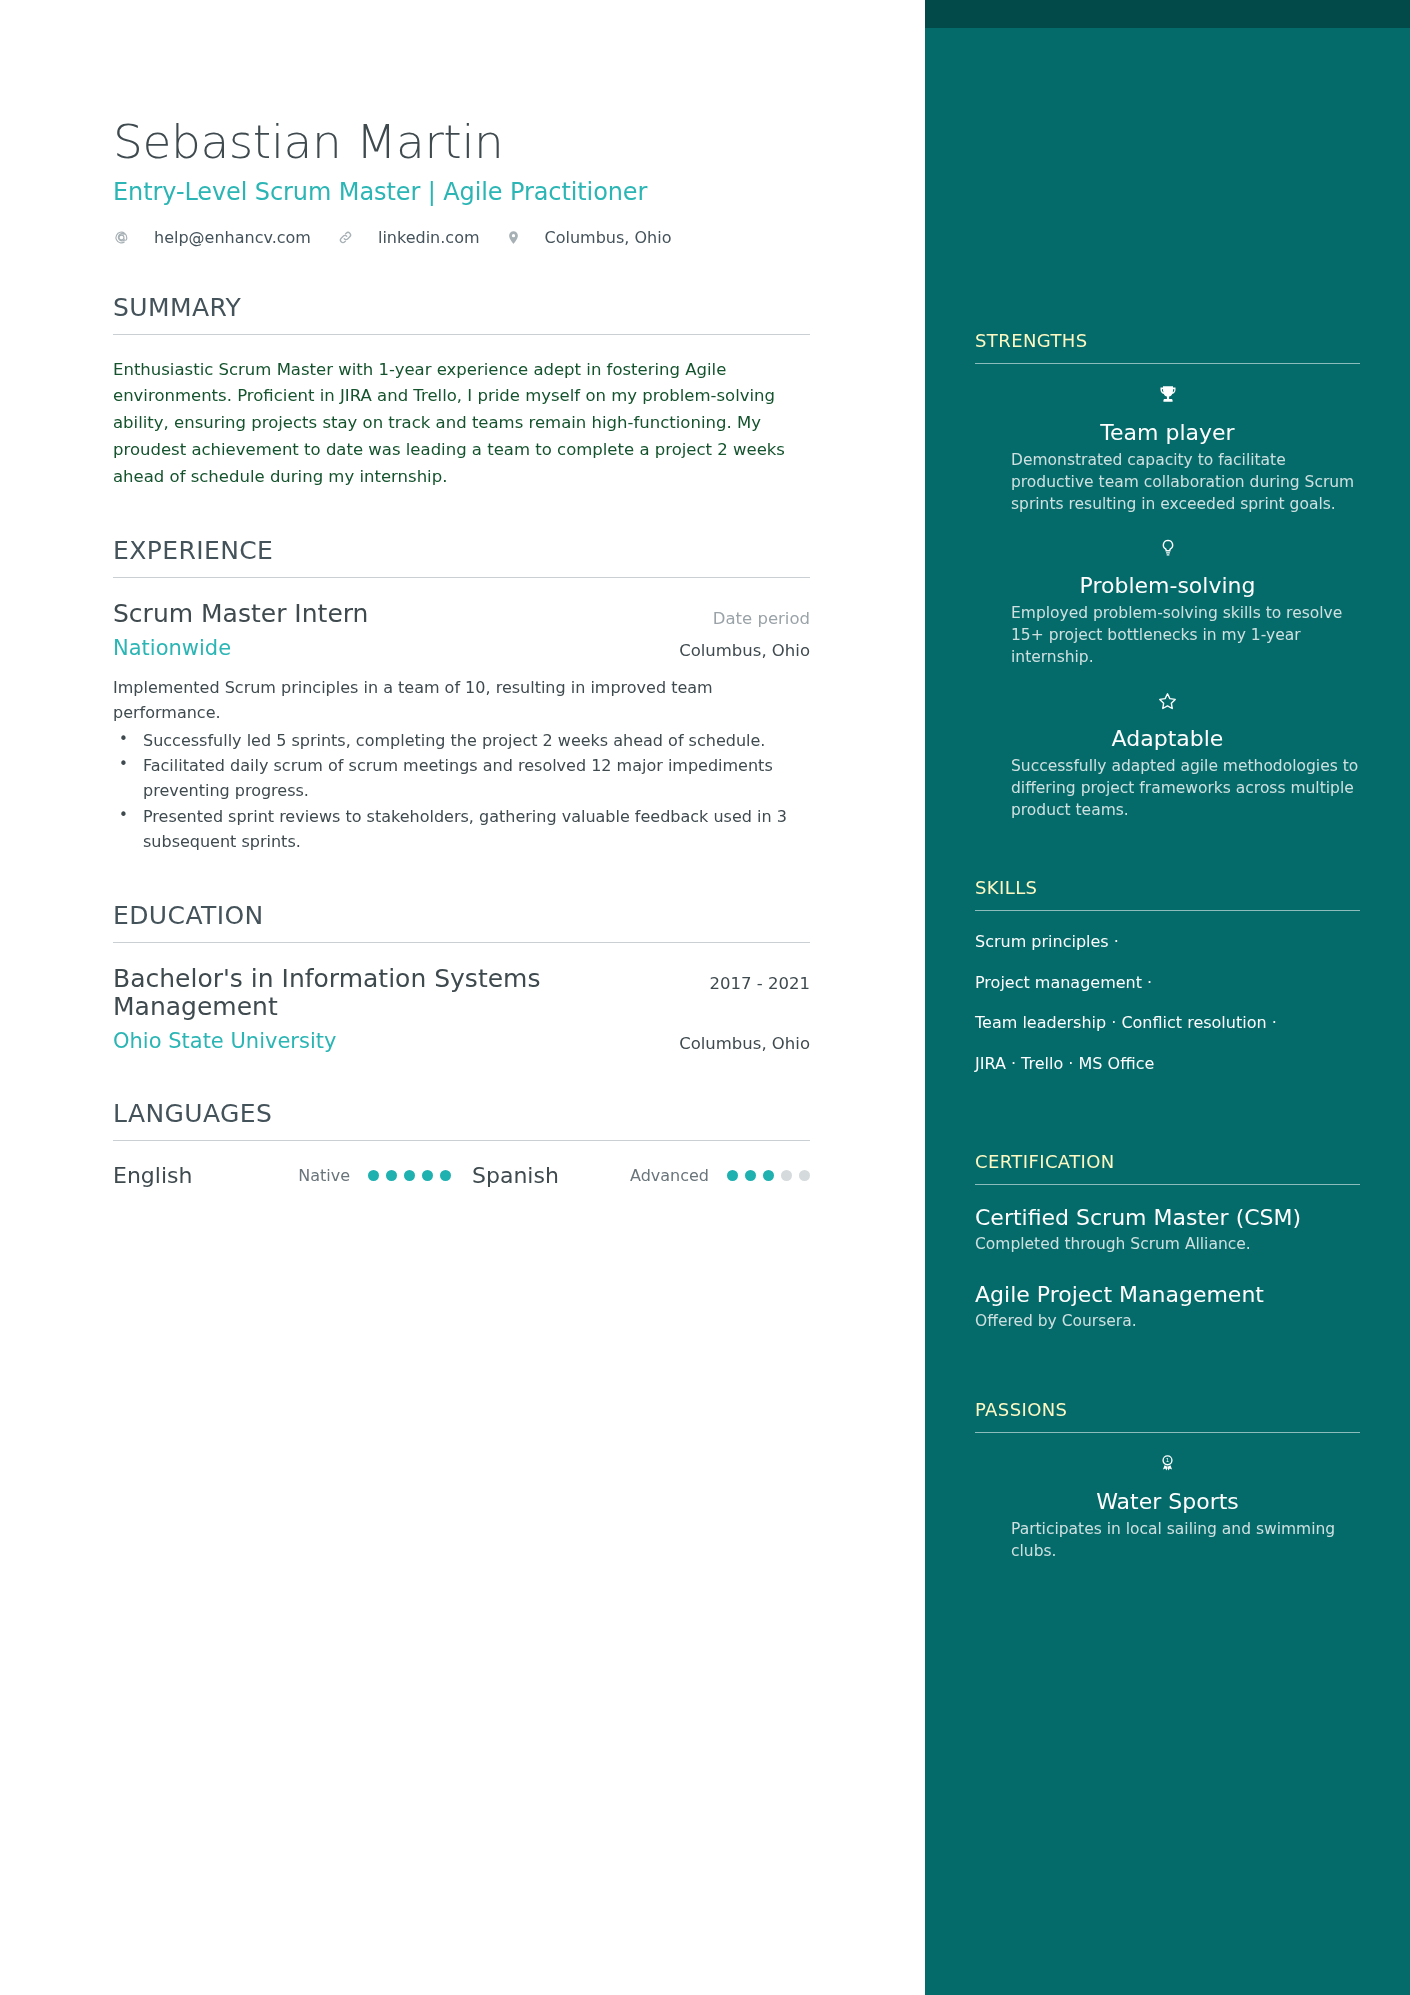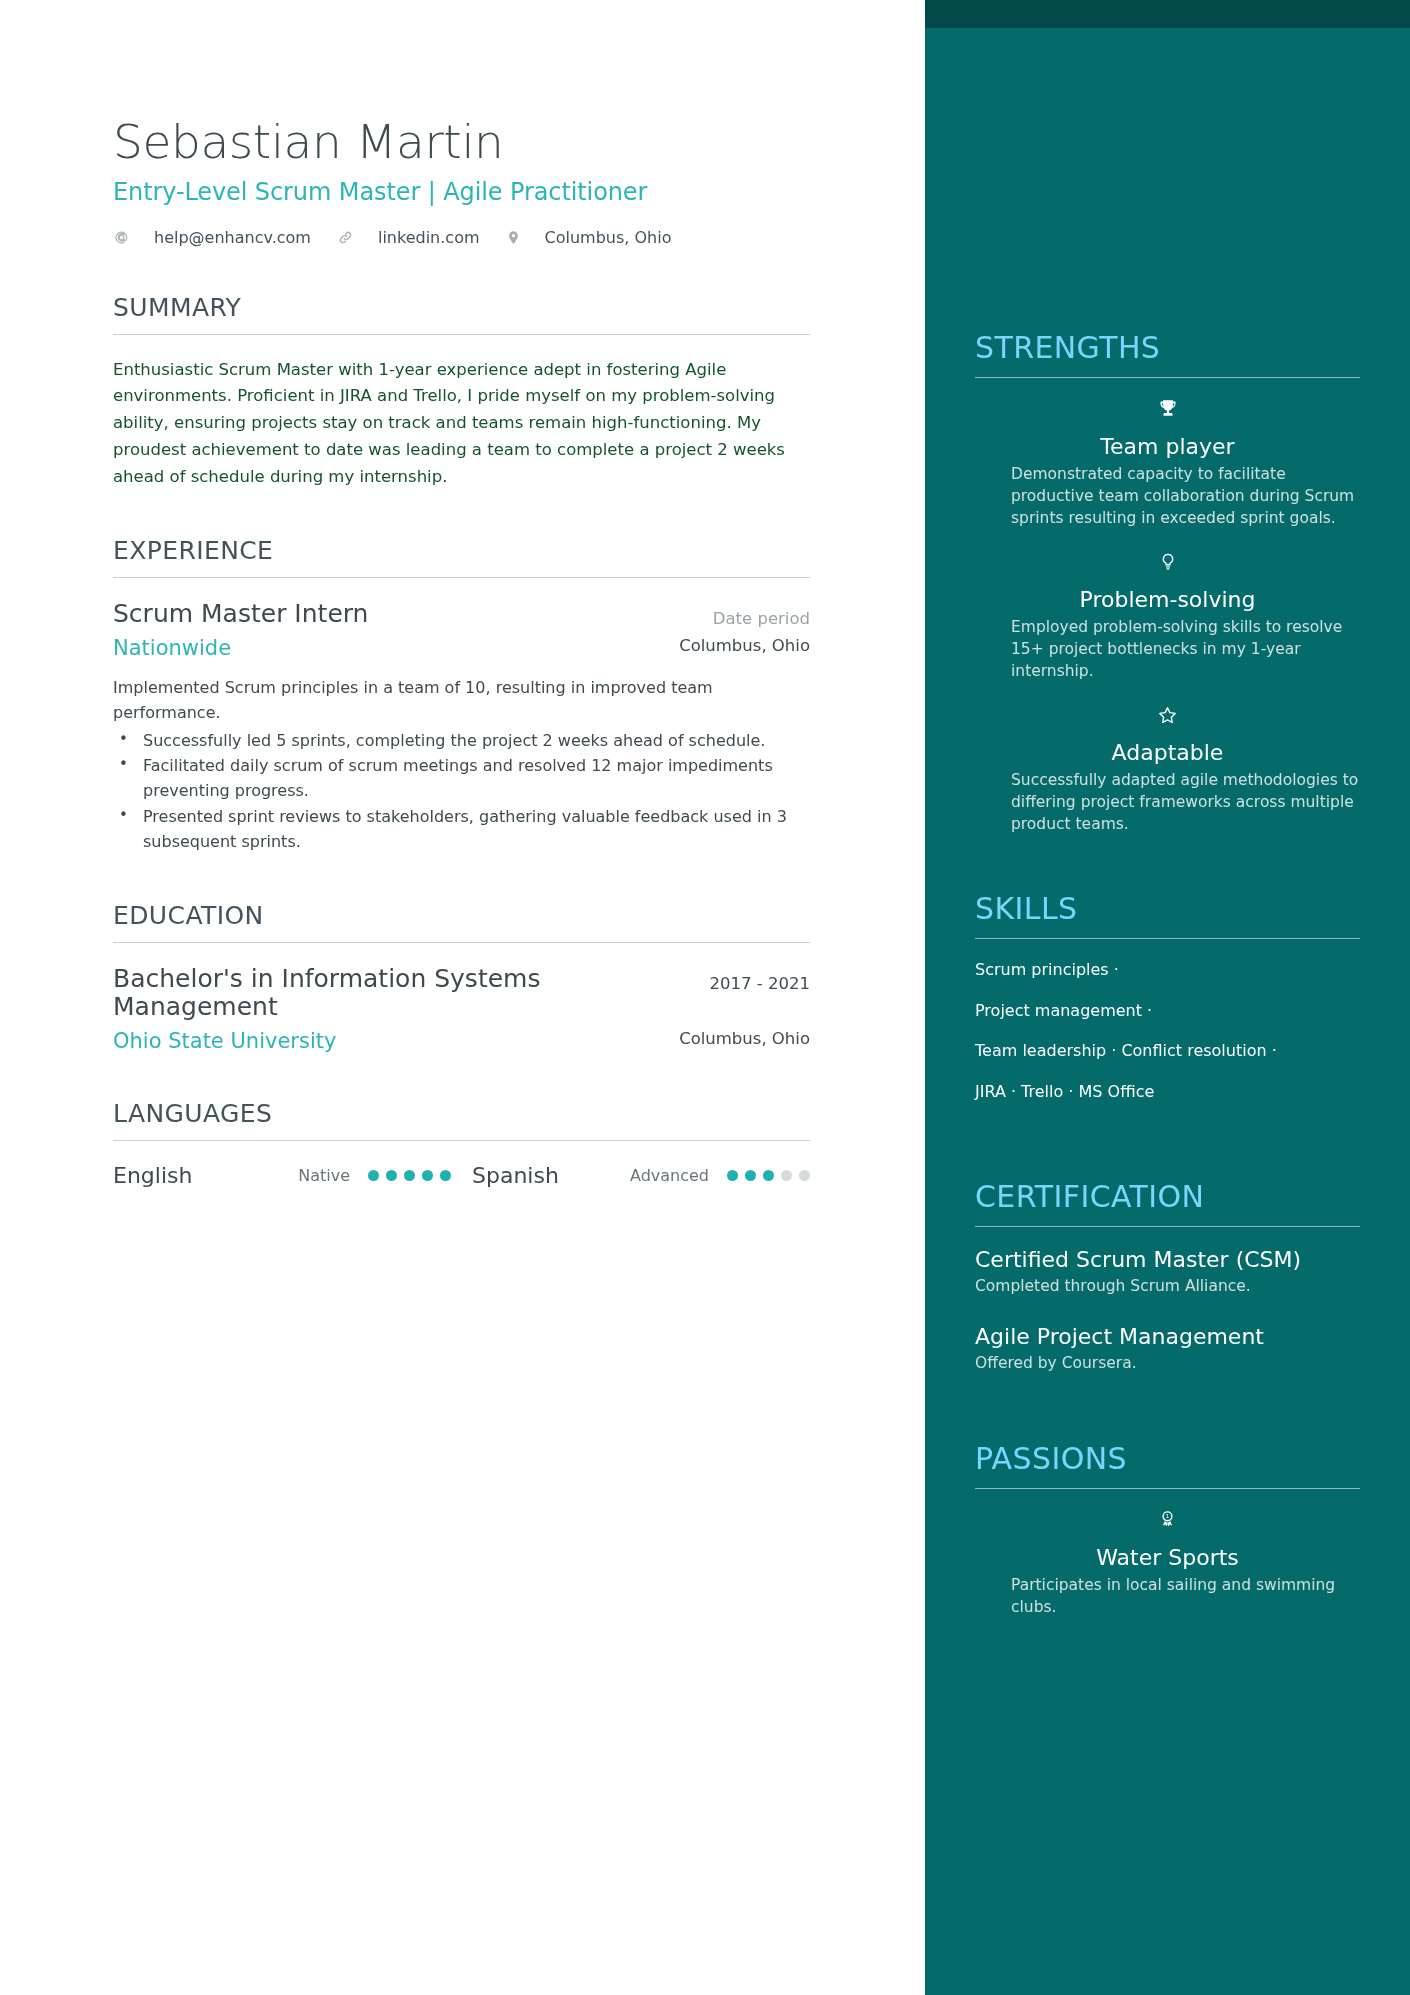--- a/index.html
+++ b/index.html
@@ -126,21 +126,21 @@
   .entry-date {
     font-size: 16.5px;
     color: #9AA3A8;
     white-space: nowrap;
     padding-top: 9px;
   }
   .entry-date.dark { color: #3F4A4F; }
   .entry-sub-row {
     display: flex;
     justify-content: space-between;
-    align-items: flex-start;
+    align-items: flex-end;
     gap: 26px;
     margin-top: 7px;
   }
   .entry-org {
     font-size: 21px;
     color: #2BB5B5;
     font-weight: 400;
   }
   .entry-loc {
     font-size: 16.5px;
@@ -202,23 +202,23 @@
   .dots { display: flex; gap: 7px; align-items: center; }
   .dot {
     width: 11px; height: 11px; border-radius: 50%;
     background: #1FB0B0;
   }
   .dot.off { background: #D5DADC; }
 
   
   .s-section { padding-top: 0; }
   .s-title {
-    font-size: 30px;
-    font-weight: 400;
-    color: #7dd3fc;
+    font-size: 18px;
+    font-weight: 400;
+    color: #fef9c3;
     letter-spacing: 0.4px;
     margin: 0 0 12px 0;
   }
   .s-rule {
     height: 1px;
     background: rgba(255,255,255,0.55);
     margin-bottom: 20px;
   }
   .s-item { margin-bottom: 22px; }
   .s-item-head {

